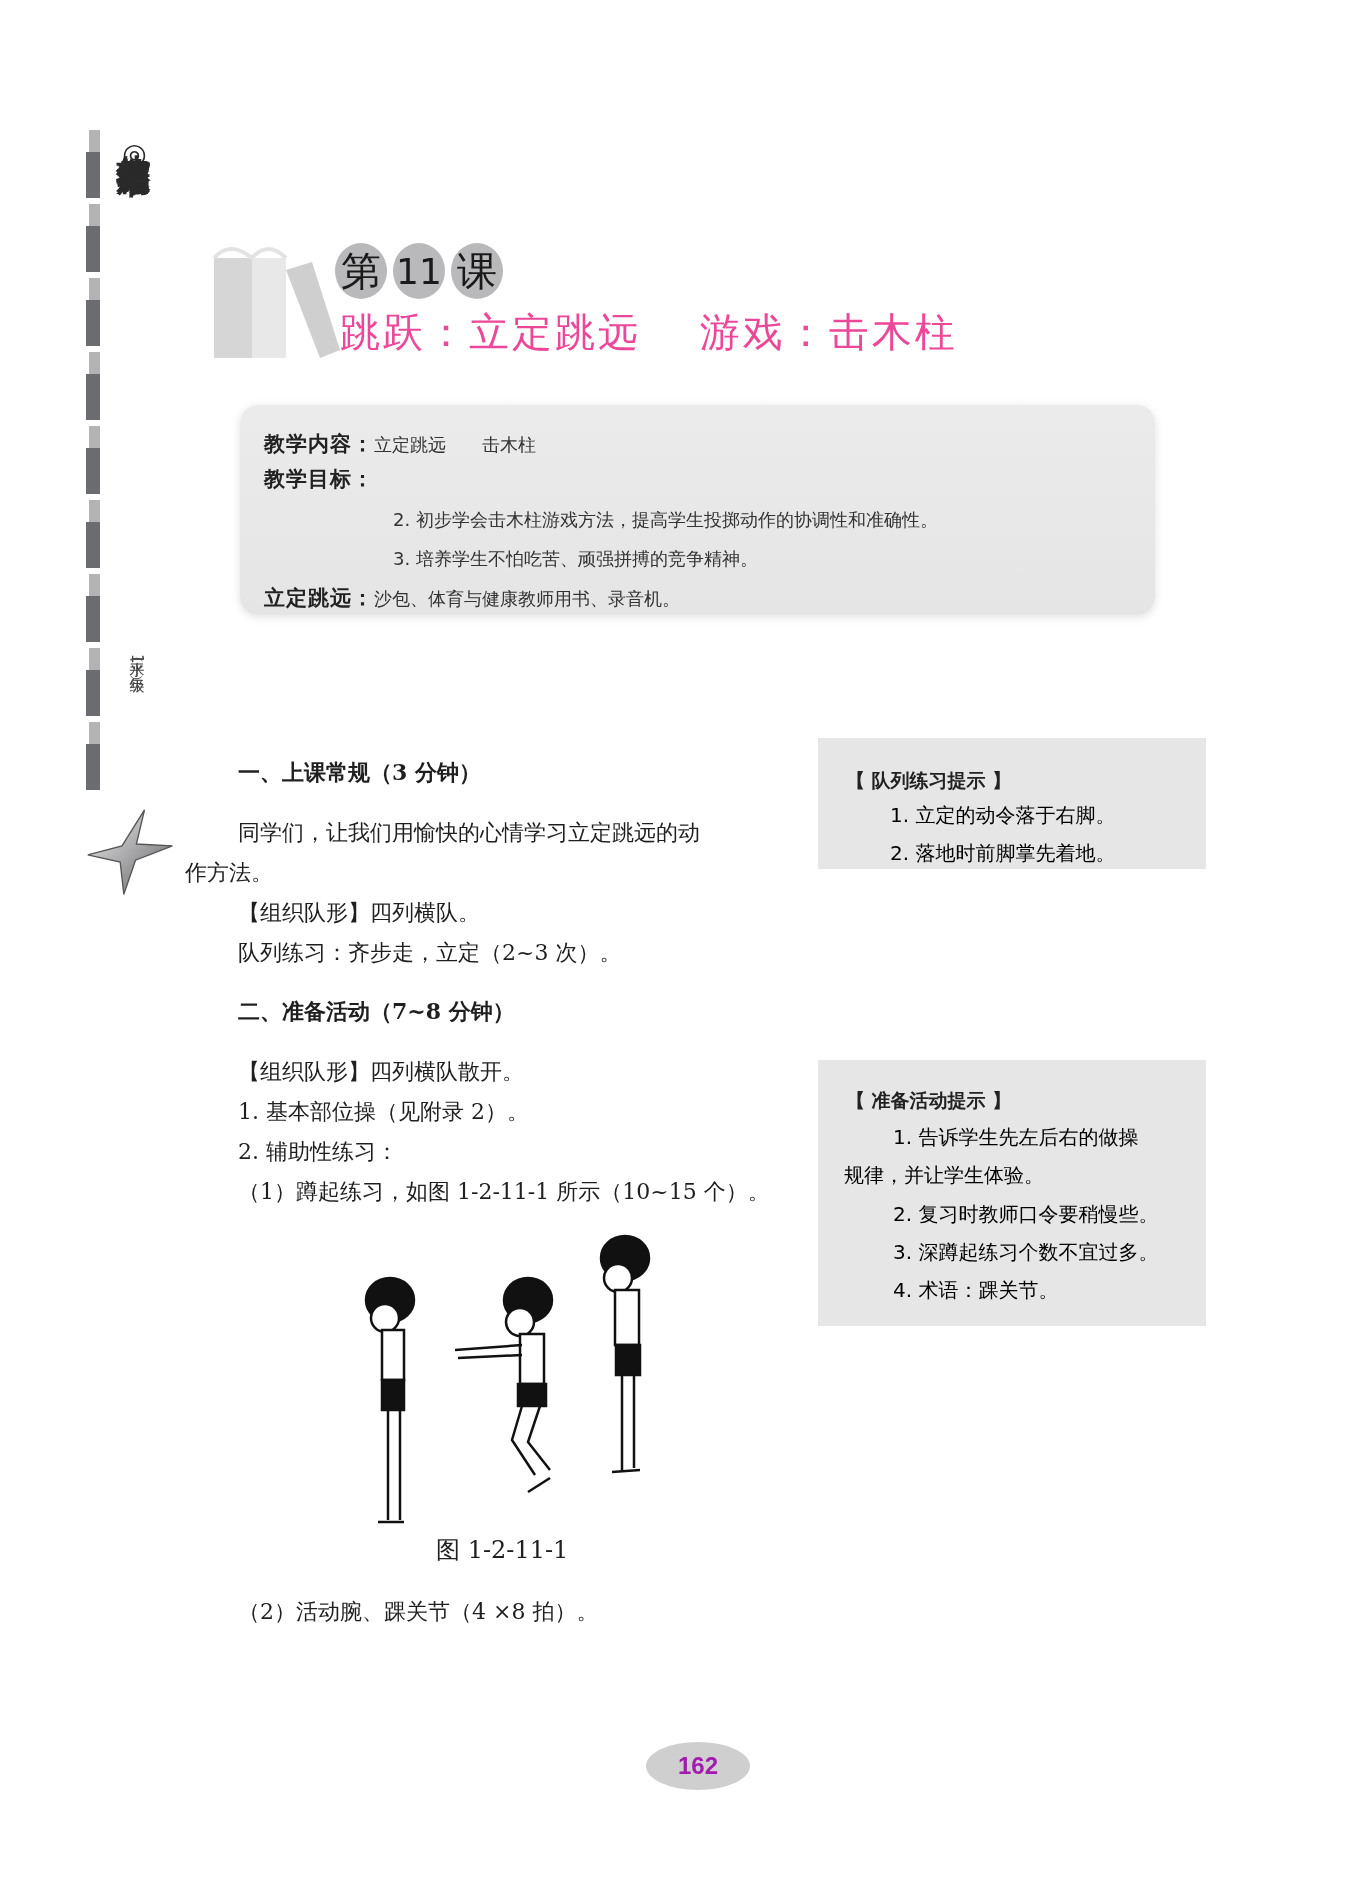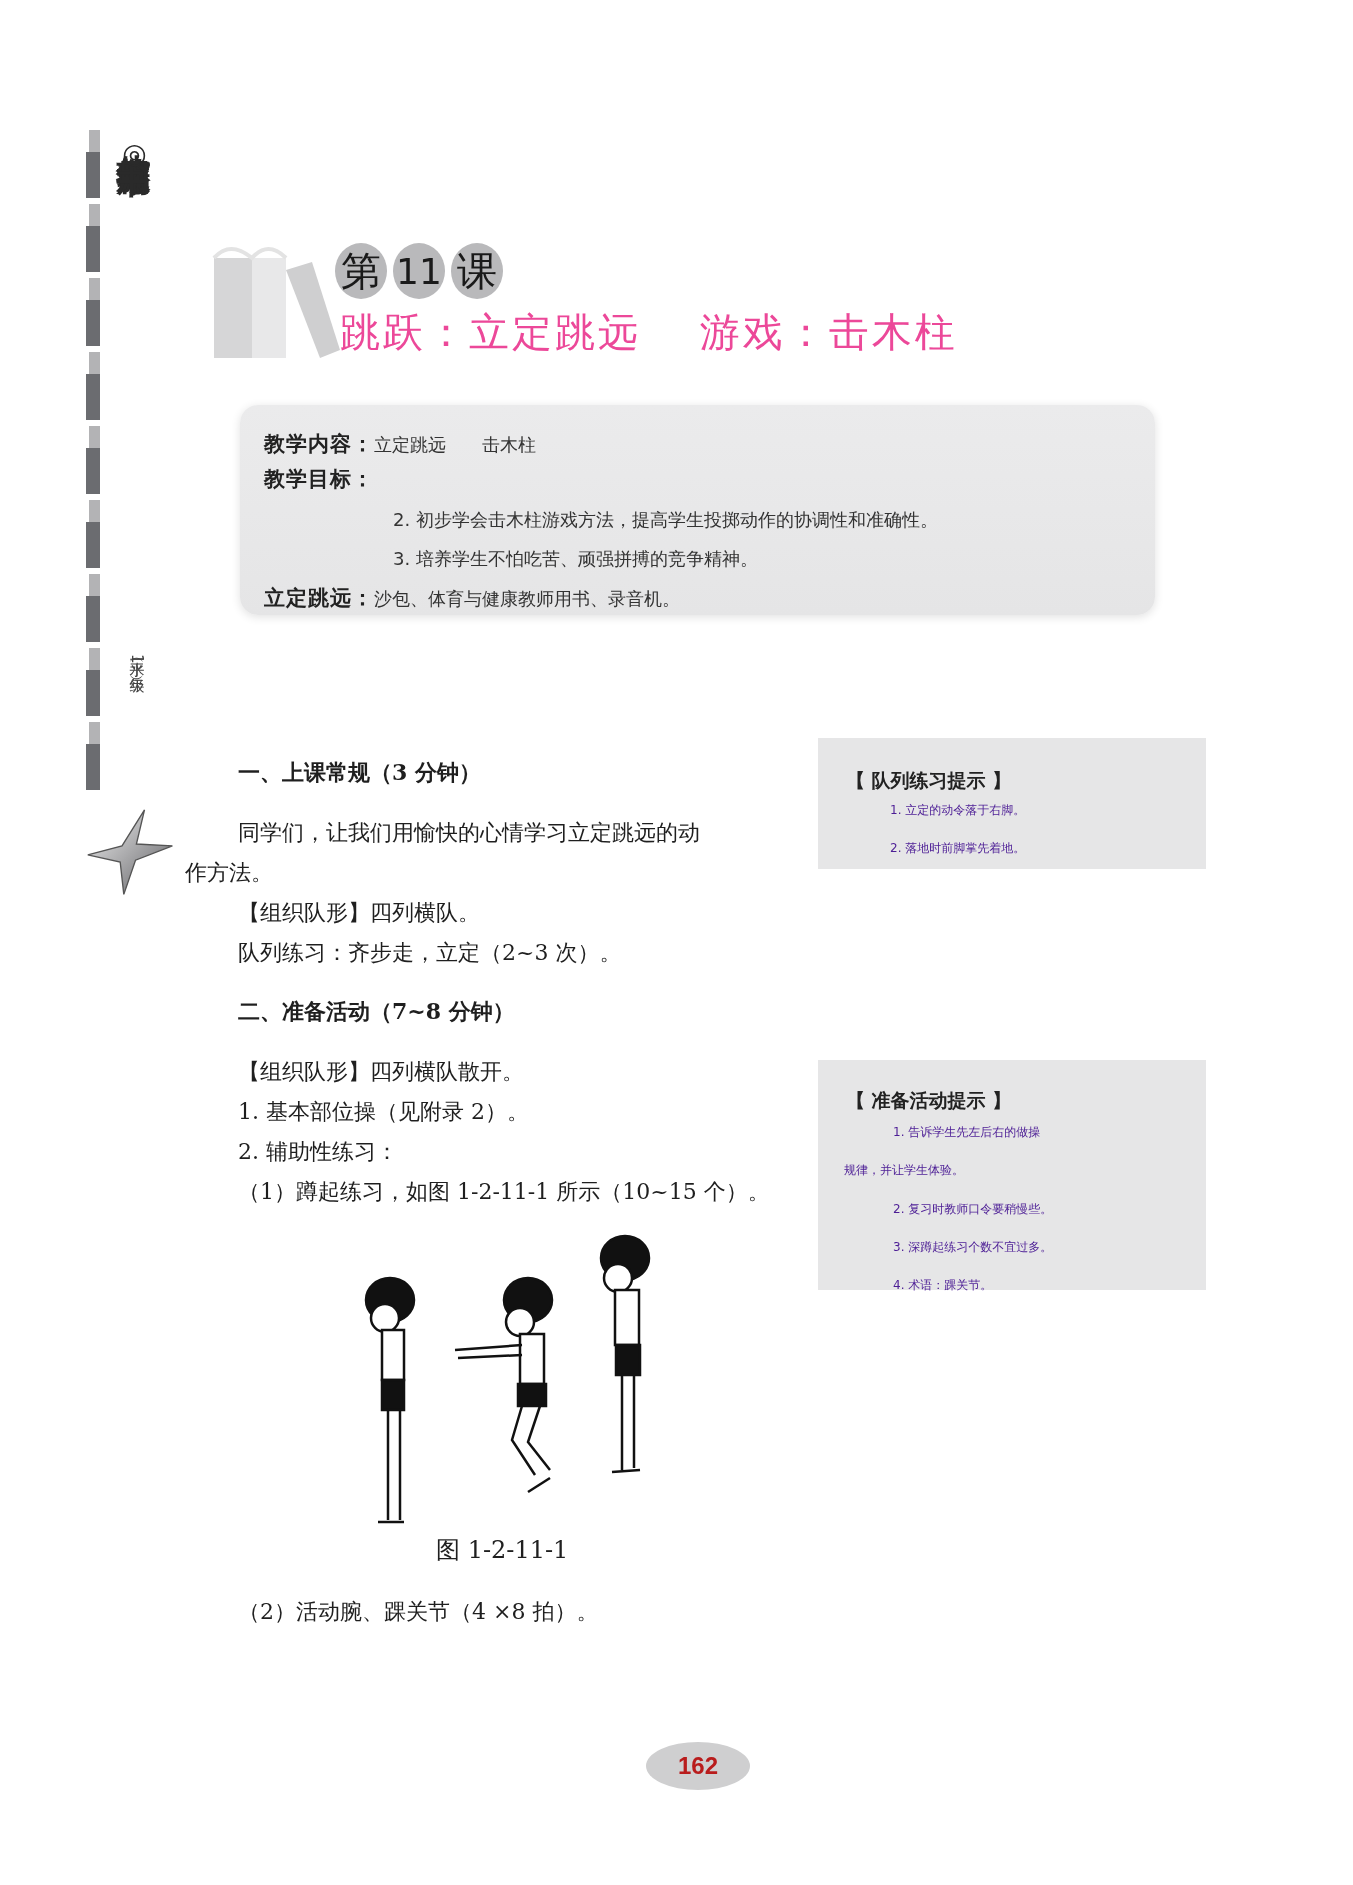--- a/index.html
+++ b/index.html
@@ -58,30 +58,30 @@
 
   
   .main { font-family: "DejaVu Serif", "Liberation Serif", serif; color: #1f1f1f; }
   .h-section { font-size: 22px; font-weight: bold; left: 238px; }
   .p { font-size: 22px; left: 238px; white-space: nowrap; }
   .p-indent0 { left: 185px; }
 
   
   .tip-box { background: #e6e6e7; left: 818px; width: 388px; font-family: "DejaVu Sans", sans-serif; }
   .tip-title { position: absolute; left: 30px; font-size: 19px; font-weight: bold; color: #222; }
-  .tip-line { position: absolute; font-size: 12px; color: #4c1d95; white-space: nowrap; }
+  .tip-line { position: absolute; font-size: 20px; color: #000000; white-space: nowrap; }
 
   
   .figure { left: 340px; top: 1230px; width: 320px; height: 300px; }
   .figure-caption { left: 436px; top: 1534px; font-size: 24px; }
 
   .page-num {
     left: 646px; top: 1742px; width: 104px; height: 48px; border-radius: 50%;
     background: #cfcfd0; display: flex; align-items: center; justify-content: center;
-    font-family: "Liberation Sans", sans-serif; font-weight: bold; font-size: 24px; color: #b91c1c;
+    font-family: "Liberation Sans", sans-serif; font-weight: bold; font-size: 24px; color: #a21caf;
   }
 </style>
 </head>
 <body>
 
 <div class="abs side-bar">
   <div class="seg-light" style="top:0"></div>
     <div class="seg-dark" style="top:22px"></div>
   <div class="seg-light" style="top:74px"></div>
     <div class="seg-dark" style="top:96px"></div>
@@ -200,21 +200,21 @@
   <div class="abs figure-caption">图 1-2-11-1</div>
   <div class="abs p" style="top:1597px">（2）活动腕、踝关节（4 ×8 拍）。</div>
 </div>
 
 <div class="abs tip-box" style="top:738px;height:131px">
   <div class="tip-title" style="top:30px;left:28px">【 队列练习提示 】</div>
   <div class="tip-line" style="top:64px;left:72px">1. 立定的动令落于右脚。</div>
   <div class="tip-line" style="top:102px;left:72px">2. 落地时前脚掌先着地。</div>
 </div>
 
-<div class="abs tip-box" style="top:1060px;height:230px">
+<div class="abs tip-box" style="top:1060px;height:266px">
   <div class="tip-title" style="top:28px;left:28px">【 准备活动提示 】</div>
   <div class="tip-line" style="top:64px;left:75px">1. 告诉学生先左后右的做操</div>
   <div class="tip-line" style="top:102px;left:26px">规律，并让学生体验。</div>
   <div class="tip-line" style="top:141px;left:75px">2. 复习时教师口令要稍慢些。</div>
   <div class="tip-line" style="top:179px;left:75px">3. 深蹲起练习个数不宜过多。</div>
   <div class="tip-line" style="top:217px;left:75px">4. 术语：踝关节。</div>
 </div>
 
 <div class="abs page-num">162</div>
 

